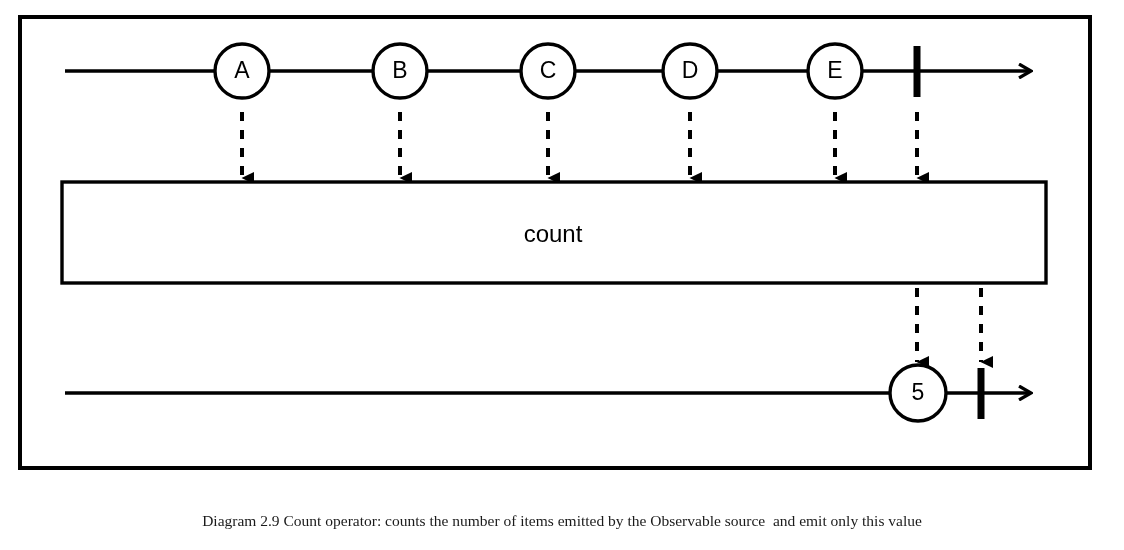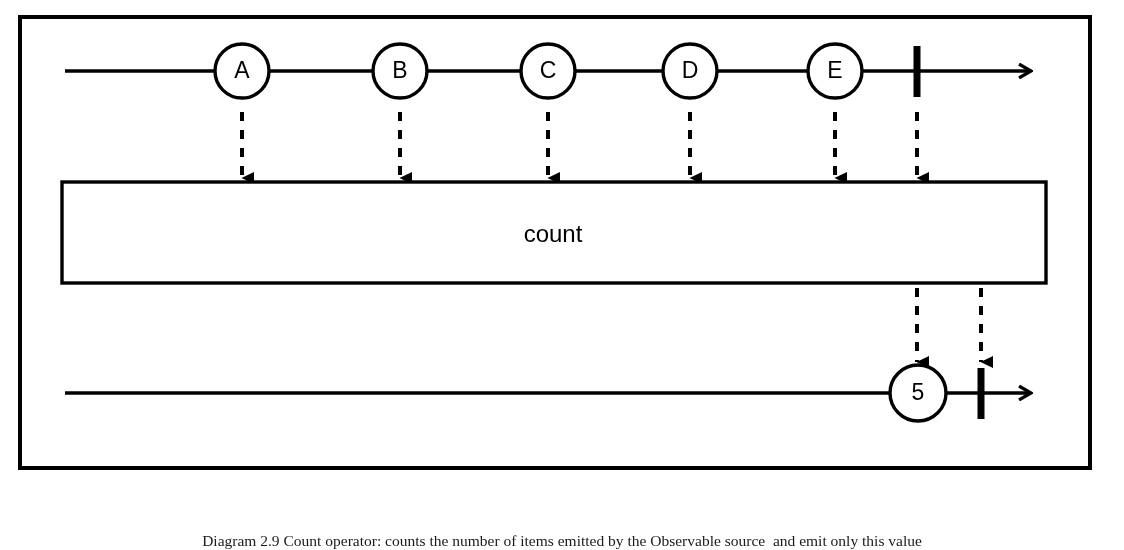--- a/index.html
+++ b/index.html
@@ -36,21 +36,21 @@
   .op-label {
     font-family: "Liberation Sans", sans-serif;
     font-size: 24px;
     fill: #000000;
     text-anchor: middle;
     dominant-baseline: middle;
   }
   .caption-text {
     position: absolute;
     left: 0;
-    top: 532px;
+    top: 512px;
     width: 1124px;
     text-align: center;
     font-family: "Liberation Serif", serif;
     font-size: 15.5px;
     color: #1a1a1a;
     white-space: pre;
   }
 </style>
 </head>
 <body>

